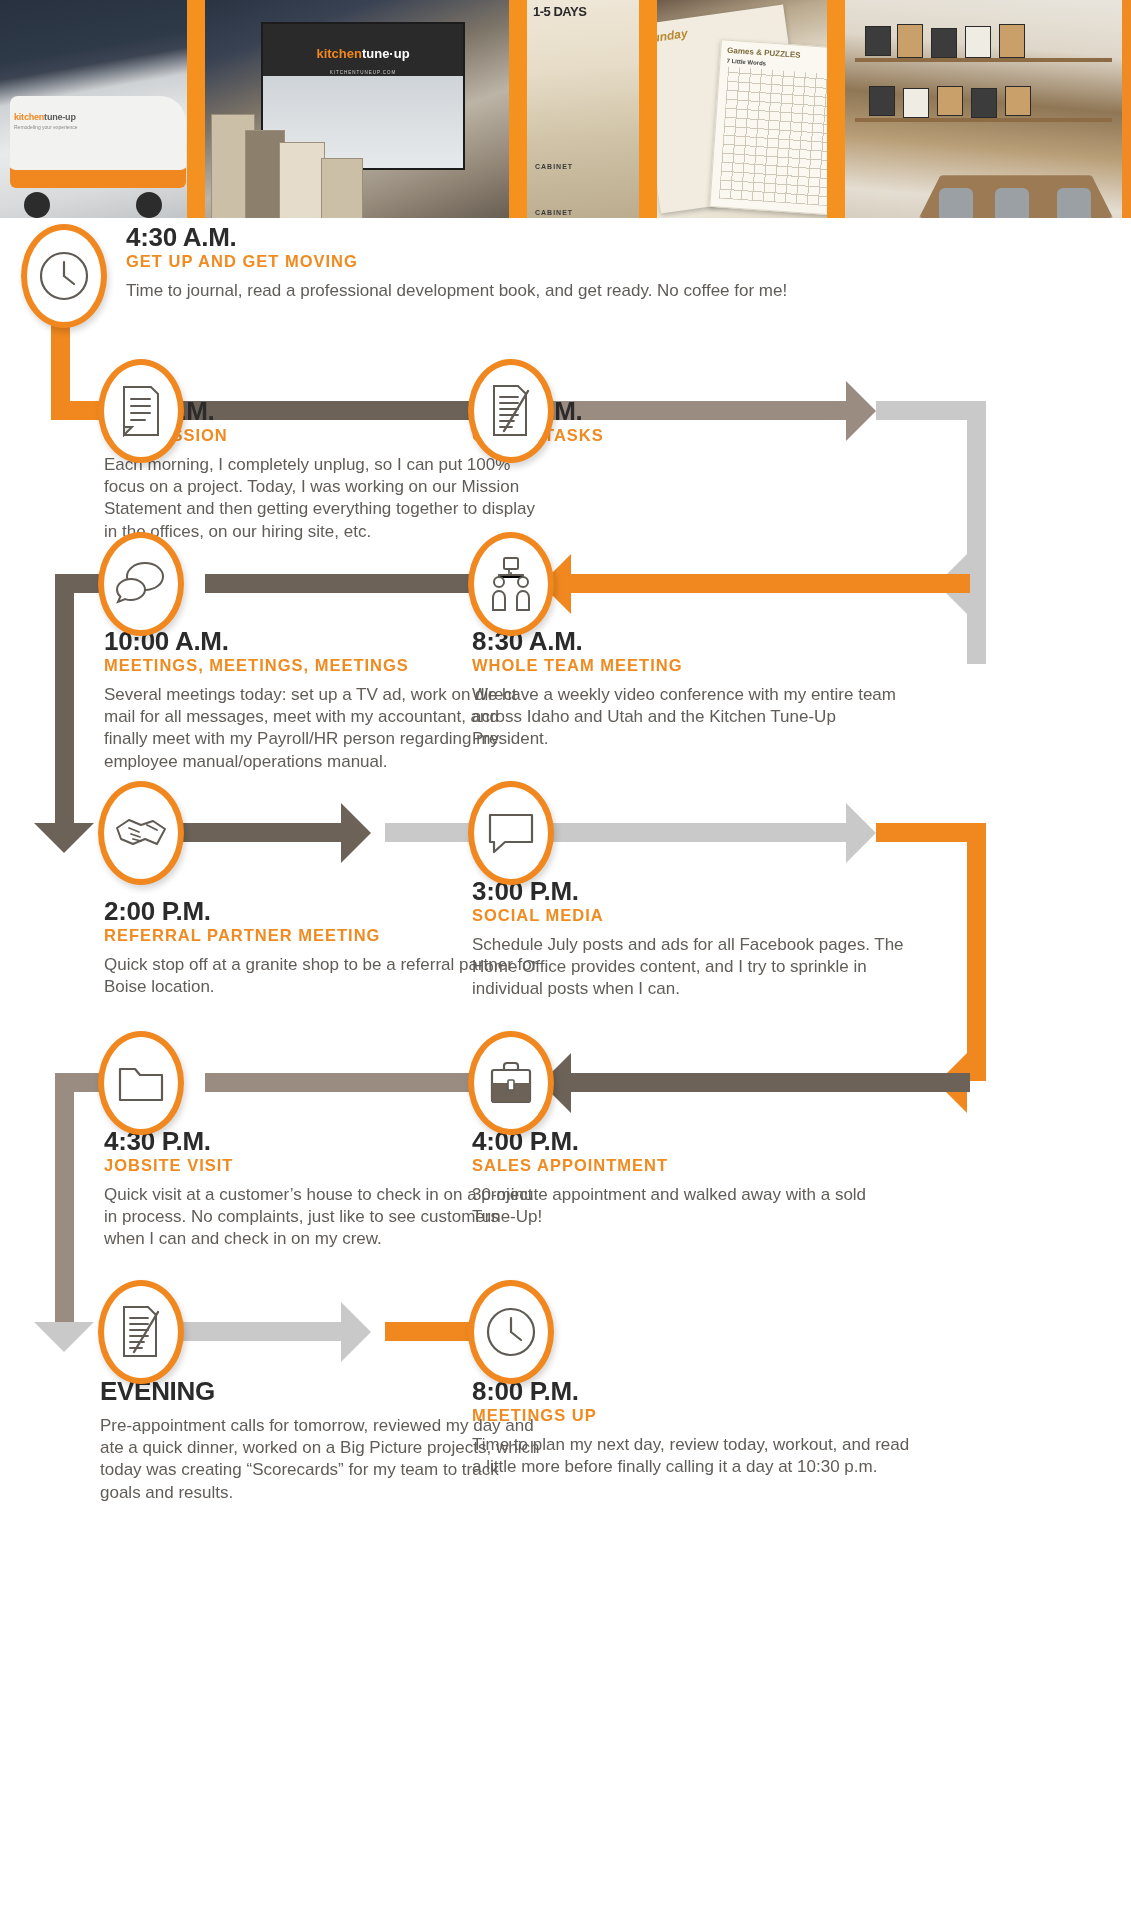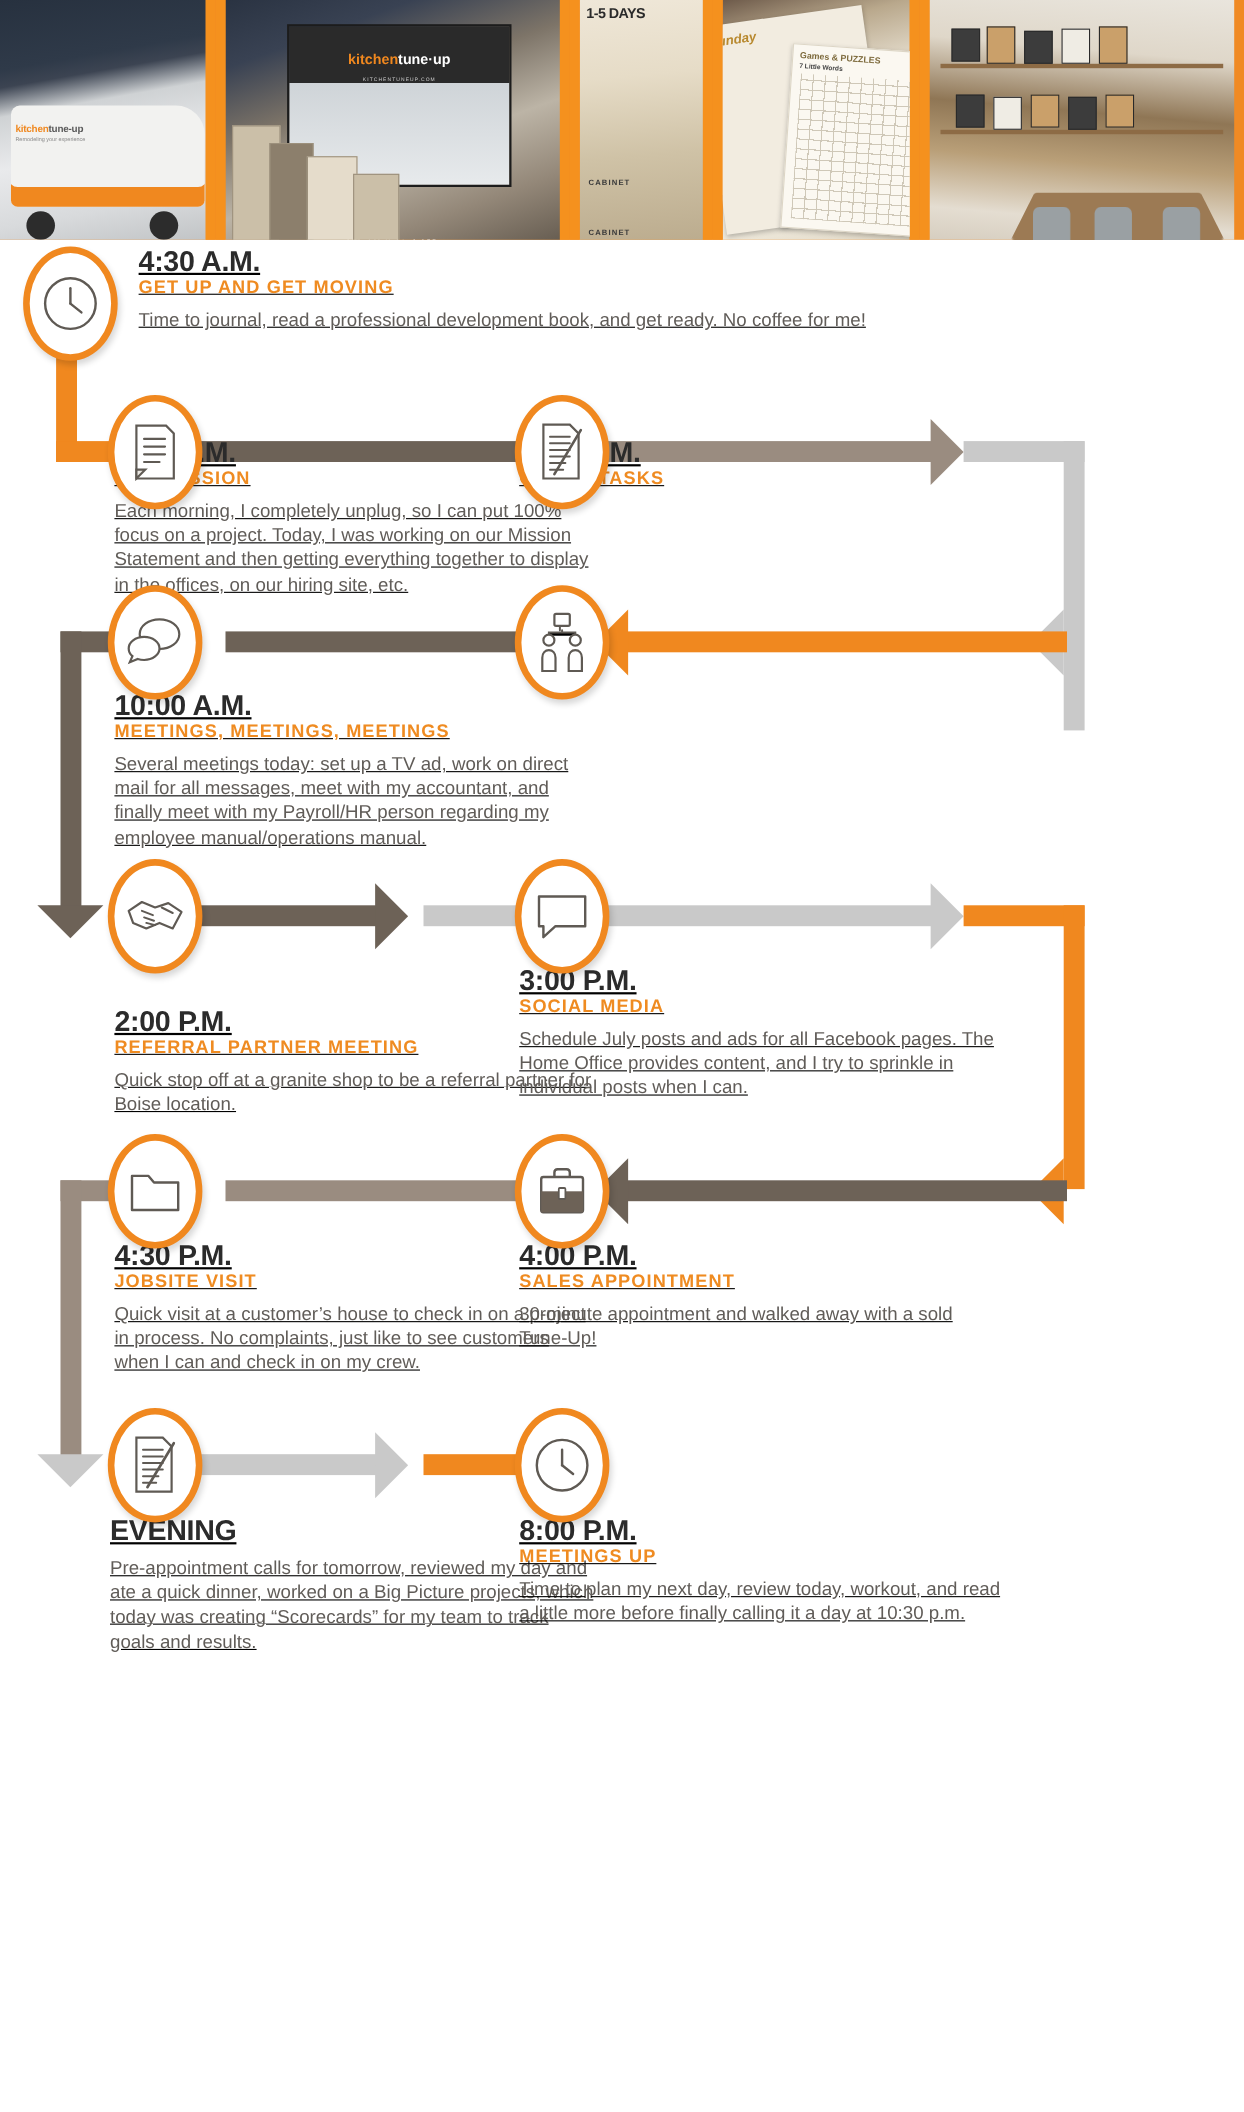--- a/index.html
+++ b/index.html
@@ -98,21 +98,21 @@
     border:6px solid #f0881f;
     border-radius:50%;
     background:#ffffff;
     display:flex; align-items:center; justify-content:center;
     box-shadow: 2px 4px 6px rgba(0,0,0,.16);
     z-index:6;
   }
   .node svg { display:block; }
 
   
-  .entry { position:absolute; width:440px; z-index:4;text-decoration:underline; }
+  .entry { position:absolute; width:440px; z-index:4; }
   .entry .time {
     font-size:26px; font-weight:700; color:#2b2b2b;
     letter-spacing:-0.3px; line-height:1.05; margin-bottom:1px;
   }
   .entry .sub {
     font-size:16.5px; font-weight:700; color:#ef8b21;
     letter-spacing:1.0px; line-height:1.15; margin-bottom:9px;
   }
   .entry .body {
     font-size:17px; color:#605c58; line-height:1.30;
@@ -279,20 +279,25 @@
         </svg>
       </span>
     </div>
 
     <div class="entry" style="left:104px; top:410px;">
       <div class="time">10:00 A.M.</div>
       <div class="sub">MEETINGS, MEETINGS, MEETINGS</div>
       <div class="body">Several meetings today: set up a TV ad, work on direct mail for all messages, meet with my accountant, and finally meet with my Payroll/HR person regarding my employee manual/operations manual.</div>
     </div>
 
+    <div class="entry" style="left:472px; top:410px;">
+      <div class="time">8:30 A.M.</div>
+      <div class="sub">WHOLE TEAM MEETING</div>
+      <div class="body">We have a weekly video conference with my entire team across Idaho and Utah and the Kitchen Tune-Up President.</div>
+    </div>
 
     <div class="bar" style="left:160px; top:605px; width:190px; height:19px; background:#6d6257;"></div>
     <div class="arrow arrow-r" style="left:341px; top:585px; border-left:30px solid #6d6257;"></div>
 
     <div class="bar" style="left:385px; top:605px; width:470px; height:19px; background:#c9c9c9;"></div>
     <div class="arrow arrow-r" style="left:846px; top:585px; border-left:30px solid #c9c9c9;"></div>
 
     <div class="bar" style="left:876px; top:605px; width:110px; height:19px; background:#f0881f;"></div>
     <div class="bar" style="left:967px; top:605px; width:19px; height:258px; background:#f0881f;"></div>
 
@@ -307,21 +312,21 @@
     </div>
 
     <div class="node" style="left:468px; top:563px;">
       <span>
         <svg width="52" height="46" viewBox="0 0 52 46">
           <path d="M5 5 H47 V32 H20 L9 42 V32 H5 Z" fill="#ffffff" stroke="#5f5a54" stroke-width="2.2" stroke-linejoin="round"></path>
         </svg>
       </span>
     </div>
 
-    <div class="entry" style="left:104px; top:697px;">
+    <div class="entry" style="left:104px; top:680px;">
       <div class="time">2:00 P.M.</div>
       <div class="sub">REFERRAL PARTNER MEETING</div>
       <div class="body">Quick stop off at a granite shop to be a referral partner for Boise location.</div>
     </div>
 
     <div class="entry" style="left:472px; top:660px;">
       <div class="time">3:00 P.M.</div>
       <div class="sub">SOCIAL MEDIA</div>
       <div class="body">Schedule July posts and ads for all Facebook pages. The Home Office provides content, and I try to sprinkle in individual posts when I can.</div>
     </div>

